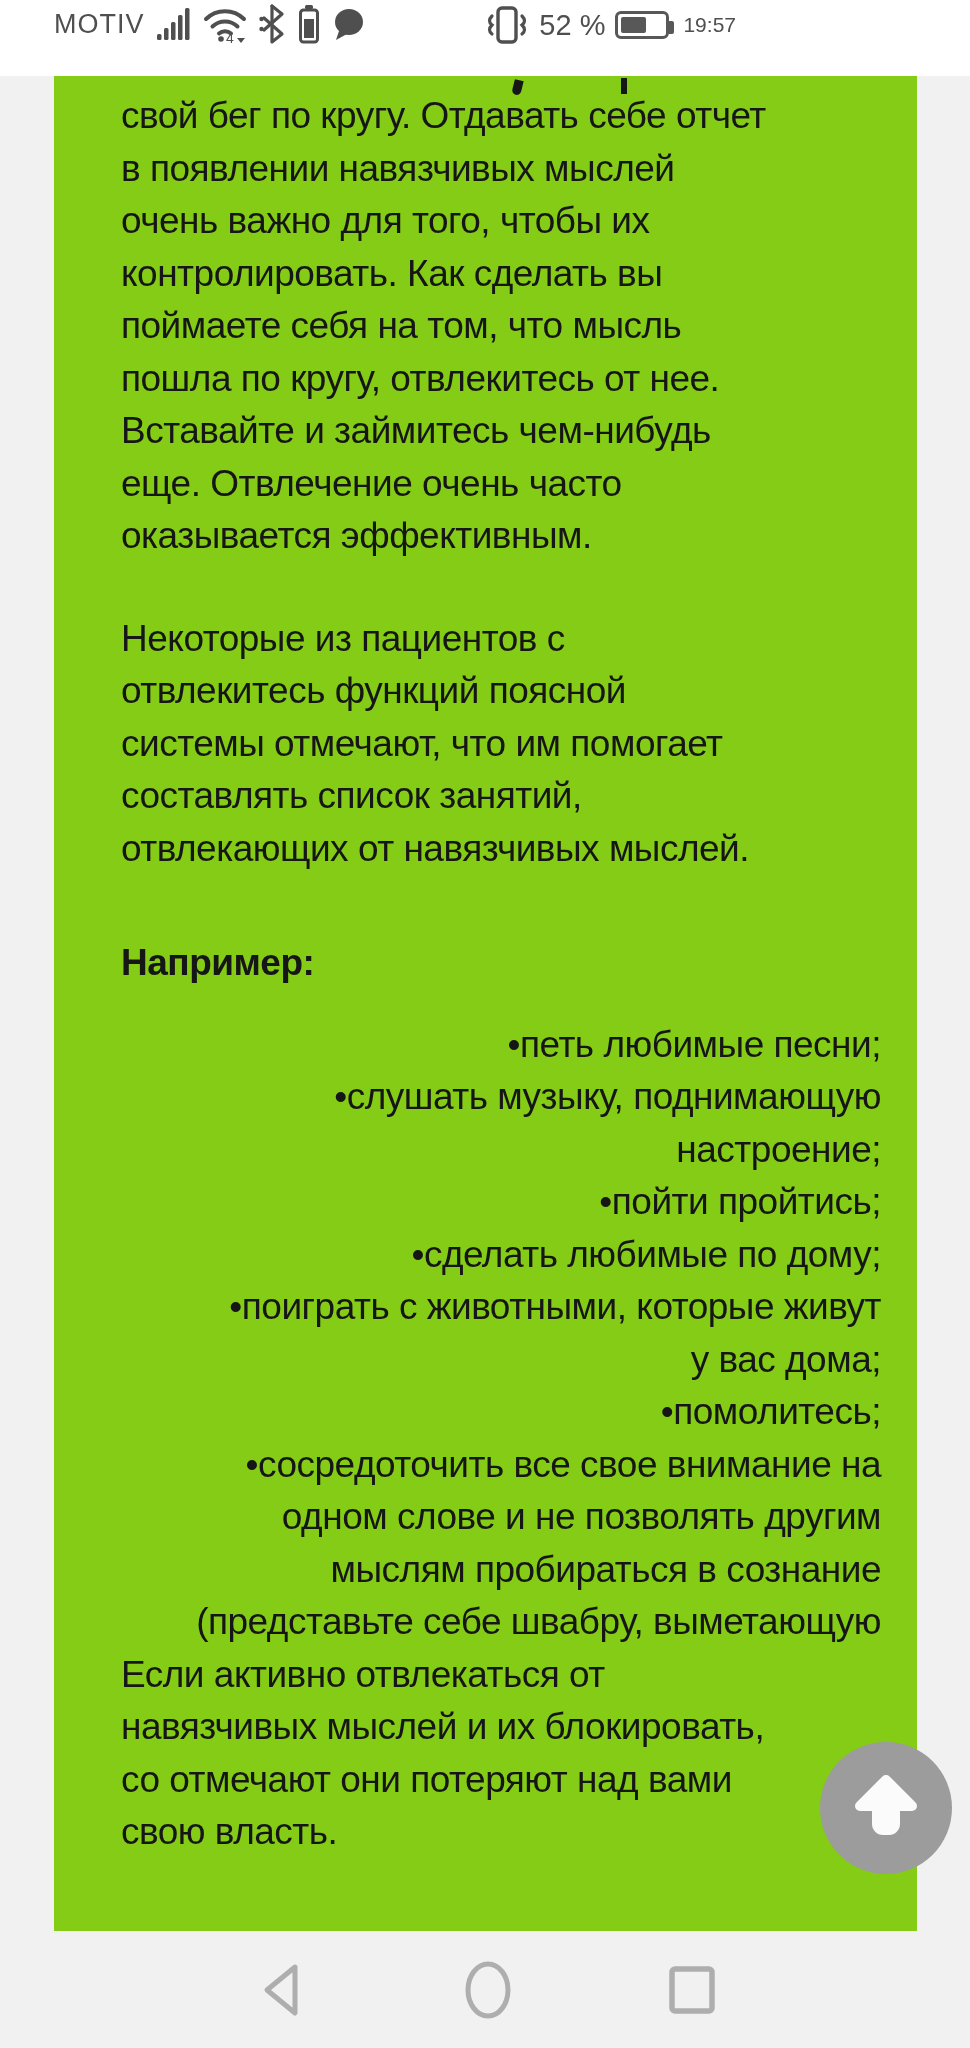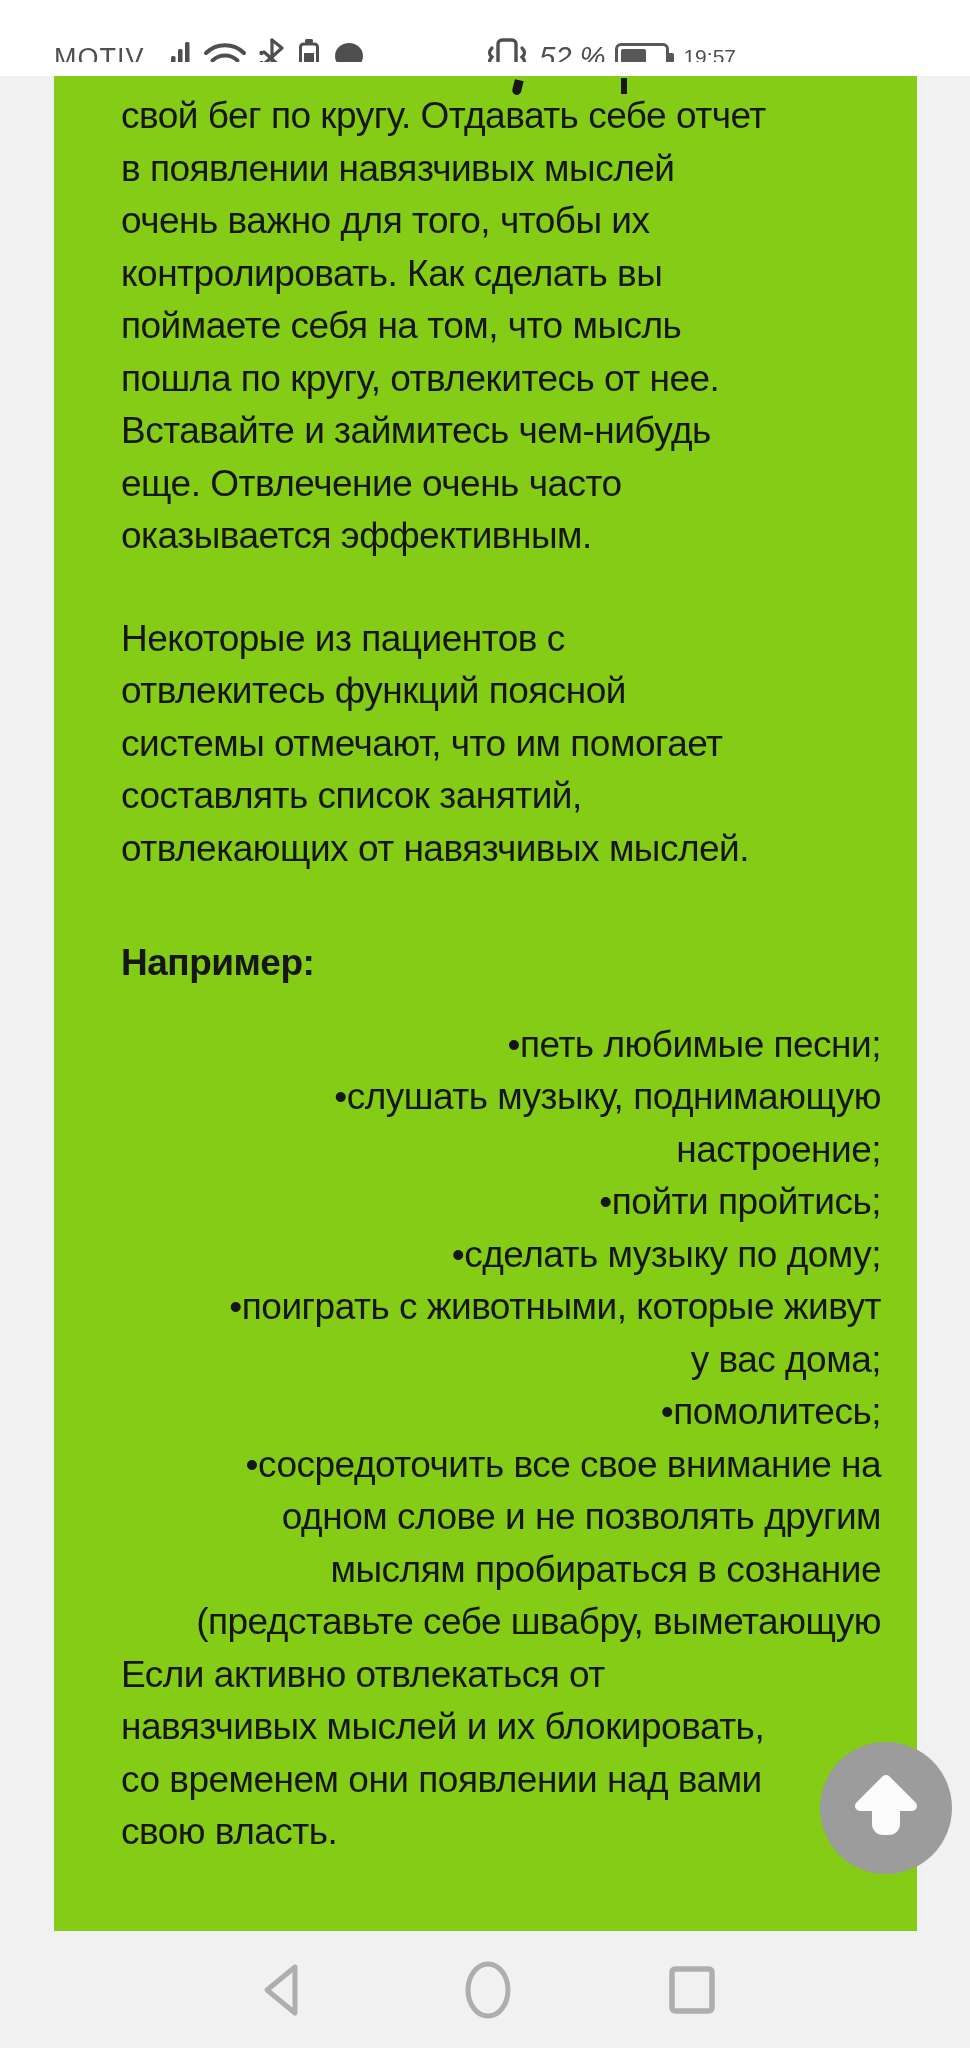--- a/index.html
+++ b/index.html
@@ -4,29 +4,29 @@
 <style>
   html,body{margin:0;padding:0;}
   body{
     width:970px;height:2048px;position:relative;overflow:hidden;
     background:#ffffff;
     font-family:"Liberation Sans","DejaVu Sans",sans-serif;
     -webkit-font-smoothing:antialiased;
   }
   
   .status-bar{
-    position:absolute;top:16px;left:0;width:774px;height:62px;background:#fff;
-    display:flex;align-items:flex-end;justify-content:space-between;
+    position:absolute;top:4px;left:0;width:774px;height:62px;background:#fff;
+    display:flex;align-items:flex-start;justify-content:space-between;
     color:#4f4f4f;
   }
   .sb-left{display:flex;align-items:center;gap:12px;padding-left:54px;}
   .sb-right{display:flex;align-items:center;gap:10px;padding-right:38px;}
   .sb-carrier{font-size:27px;letter-spacing:1px;color:#4f4f4f;}
   .sb-icon{display:block;}
-  .sb-percent{font-size:29px;color:#4f4f4f;font-style:italic;}
+  .sb-percent{font-size:29px;color:#4f4f4f;}
   .sb-time{font-size:21px;color:#4f4f4f;margin-left:4px;}
   .battery-h{position:relative;width:54px;height:28px;border:3px solid #585858;border-radius:6px;box-sizing:border-box;}
   .battery-h .fill{position:absolute;left:3px;top:3px;bottom:3px;background:#585858;border-radius:2px;}
   .battery-h .nub{position:absolute;right:-8px;top:7px;width:5px;height:13px;background:#585858;border-radius:0 2px 2px 0;}
   
   .viewport-gap{position:absolute;top:62px;left:0;width:970px;height:14px;background:#fff;}
   .page{position:absolute;top:76px;left:0;width:970px;height:1855px;background:#f1f1f2;}
   .content-column{
     position:absolute;left:54px;top:0;width:863px;height:1855px;background:#84cc16;
     overflow:hidden;box-sizing:border-box;padding:14px 36px 0 67px;
@@ -136,33 +136,33 @@
           <div class="line">отвлекающих от навязчивых мыслей.</div>
         </div>
         <div class="block block-heading" style="margin-bottom: 29px;">
           <div class="line">Например:</div>
         </div>
         <div class="block block-list" style="margin-bottom: 0px; text-align: right;">
           <div class="line li-first"><span class="bullet">•</span><span>петь любимые песни;</span></div>
           <div class="line li-first"><span class="bullet">•</span><span>слушать музыку, поднимающую</span></div>
           <div class="line">настроение;</div>
           <div class="line li-first"><span class="bullet">•</span><span>пойти пройтись;</span></div>
-          <div class="line li-first"><span class="bullet">•</span><span>сделать музыку по дому;</span></div>
+          <div class="line li-first"><span class="bullet">•</span><span>сделать любимые по дому;</span></div>
           <div class="line li-first"><span class="bullet">•</span><span>поиграть с животными, которые живут</span></div>
           <div class="line">у вас дома;</div>
           <div class="line li-first"><span class="bullet">•</span><span>помолитесь;</span></div>
           <div class="line li-first"><span class="bullet">•</span><span>сосредоточить все свое внимание на</span></div>
           <div class="line">одном слове и не позволять другим</div>
           <div class="line">мыслям пробираться в сознание</div>
           <div class="line">(представьте себе швабру, выметающую</div>
         </div>
         <div class="block block-paragraph" style="margin-bottom: 0px;">
           <div class="line">Если активно отвлекаться от</div>
           <div class="line">навязчивых мыслей и их блокировать,</div>
-          <div class="line">со временем они появлении над вами</div>
+          <div class="line">со отмечают они потеряют над вами</div>
           <div class="line">свою власть.</div>
         </div>
       </div>
   </div>
 </div>
 
 <button class="scroll-top">
   <svg width="72" height="76" viewBox="0 0 72 76">
     <g fill="#fbfbfb" stroke="#fbfbfb" stroke-width="10" stroke-linejoin="round" stroke-linecap="round">
       <polygon points="36,10 62,36 10,36"></polygon>

